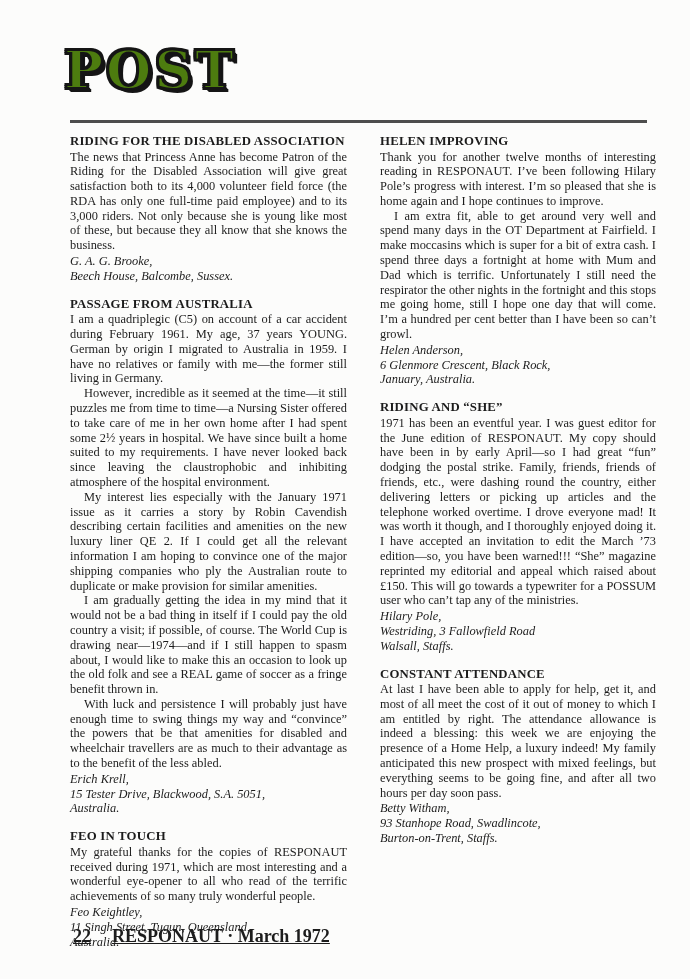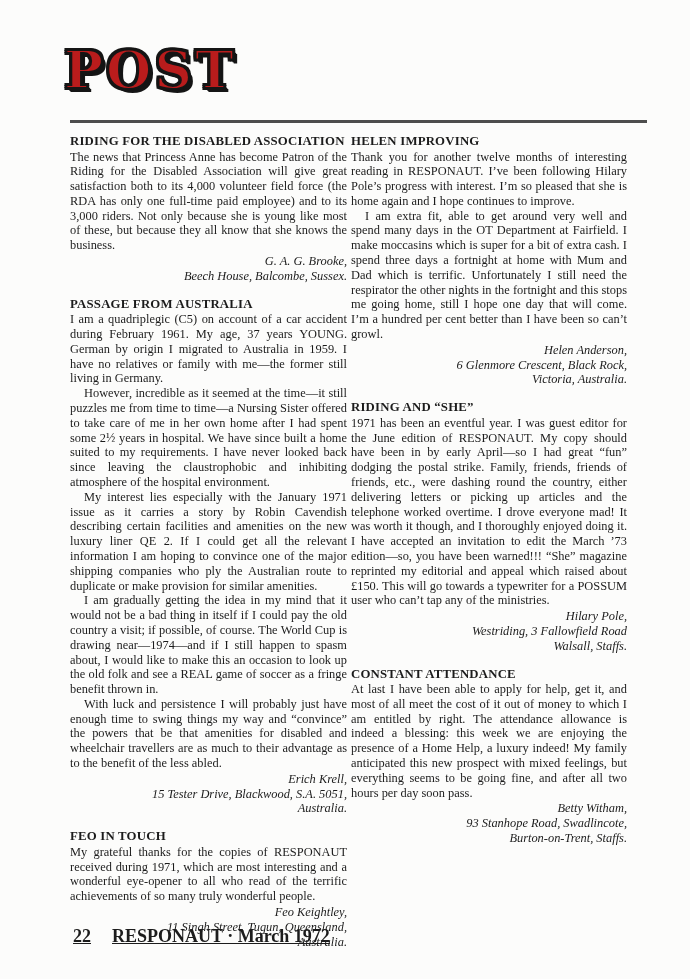--- a/index.html
+++ b/index.html
@@ -18,21 +18,21 @@
   }
   .logo {
     position: absolute;
     left: 64px;
     top: 44px;
     font-family: "DejaVu Serif", serif;
     font-weight: bold;
     font-size: 52px;
     line-height: 52px;
     letter-spacing: 3px;
-    color: #b91c1c;
+    color: #4d7c0f;
     -webkit-text-stroke: 2px #151515;
     text-shadow:
       -2px -2px 0 #151515, 2px -2px 0 #151515,
       -2px  2px 0 #151515, 2px  2px 0 #151515,
       -2px  0   0 #151515, 2px  0   0 #151515,
        0   -2px 0 #151515, 0    2px 0 #151515,
        4px  4px 0 #151515, 3px  3px 0 #151515;
   }
   .rule {
     position: absolute;
@@ -40,21 +40,21 @@
     top: 120px;
     width: 577px;
     height: 3px;
     background: #4d4d4d;
   }
   .col {
     position: absolute;
     top: 134px;
   }
   .col-left  { left: 70px;  width: 277px; }
-  .col-right { left: 351px; width: 276px; }
+  .col-right { left: 380px; width: 276px; }
   .letter { margin: 0 0 13px 0; }
   .letter h3 {
     margin: 0;
     font-size: 12.8px;
     line-height: 15.5px;
     font-weight: bold;
     letter-spacing: 0.2px;
     white-space: nowrap;
   }
   .letter p {
@@ -63,21 +63,21 @@
     line-height: 14.8px;
     text-align: justify;
     text-justify: inter-word;
   }
   .letter p.indent { text-indent: 14px; }
   .sig { margin-top: 1px; }
   .sig-line {
     font-size: 12.4px;
     line-height: 14.8px;
     font-style: italic;
-    text-align: right;
+    text-align: left;
   }
   .footer {
     position: absolute;
     left: 73px;
     top: 928px;
     font-weight: bold;
     font-size: 18px;
     line-height: 16px;
     text-decoration: underline;
   }
@@ -130,21 +130,21 @@
 
   <div class="col col-right">
 
     <div class="letter">
       <h3>HELEN IMPROVING</h3>
       <p>Thank you for another twelve months of interesting reading in RESPONAUT.  I’ve been following Hilary Pole’s progress with interest.  I’m so pleased that she is home again and I hope continues to improve.</p>
       <p class="indent">I am extra fit, able to get around very well and spend many days in the OT Department at Fairfield. I make moccasins which is super for a bit of extra cash.  I spend three days a fortnight at home with Mum and Dad which is terrific.  Unfortunately I still need the respirator the other nights in the fortnight and this stops me going home, still I hope one day that will come.  I’m a hundred per cent better than I have been so can’t growl.</p>
       <div class="sig">
         <div class="sig-line">Helen Anderson,</div>
         <div class="sig-line">6 Glenmore Crescent, Black Rock,</div>
-        <div class="sig-line">Victoria, Australia.</div>
+        <div class="sig-line">January, Australia.</div>
       </div>
     </div>
 
     <div class="letter">
       <h3>RIDING AND “SHE”</h3>
       <p>1971 has been an eventful year.  I was guest editor for the June edition of RESPONAUT.  My copy should have been in by early April—so I had great “fun” dodging the postal strike.  Family, friends, friends of friends, etc., were dashing round the country, either delivering letters or picking up articles and the telephone worked overtime. I drove everyone mad!  It was worth it though, and I thoroughly enjoyed doing it.  I have accepted an invitation to edit the March ’73 edition—so, you have been warned!!!  “She” magazine reprinted my editorial and appeal which raised about £150.  This will go towards a typewriter for a POSSUM user who can’t tap any of the ministries.</p>
       <div class="sig">
         <div class="sig-line">Hilary Pole,</div>
         <div class="sig-line">Westriding, 3 Fallowfield Road</div>
         <div class="sig-line">Walsall, Staffs.</div>

